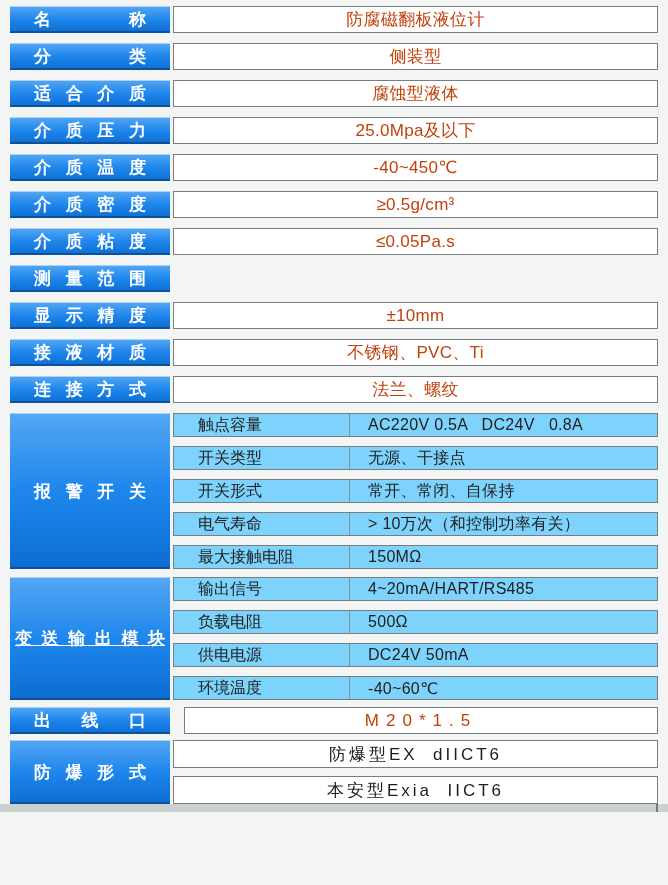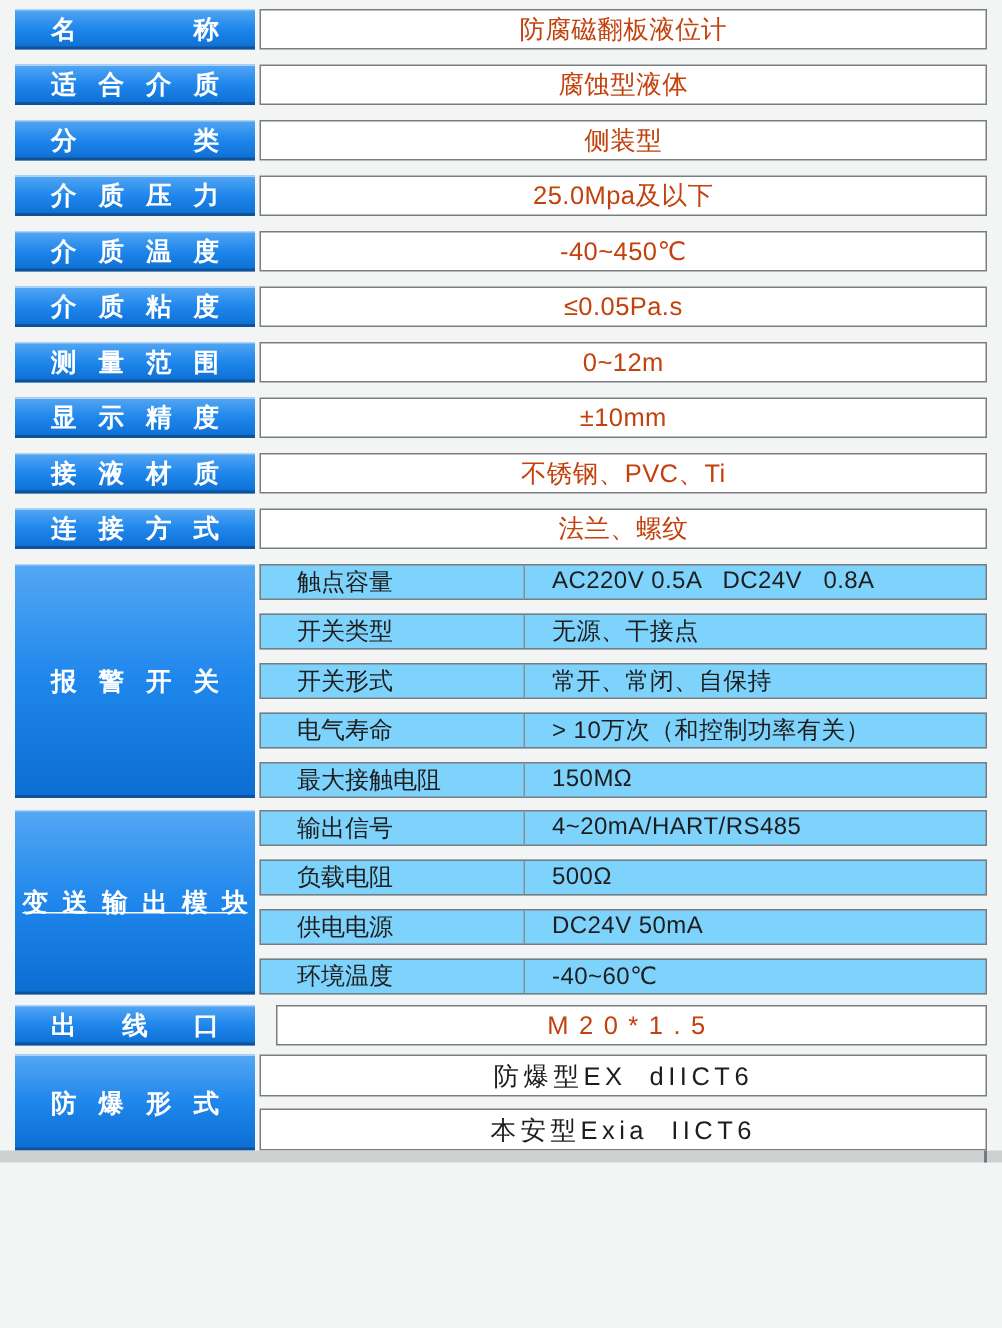--- a/index.html
+++ b/index.html
@@ -65,59 +65,64 @@
 
   <div class="row">
     <div class="label">
         <span class="label-text">名称</span>
       </div>
     <div class="cell">防腐磁翻板液位计</div>
   </div>
 
   <div class="row">
     <div class="label">
+        <span class="label-text">分类</span>
+      </div>
+    <div class="cell">侧装型</div>
+  </div>
+
+  <div class="row">
+    <div class="label">
         <span class="label-text">适合介质</span>
       </div>
     <div class="cell">腐蚀型液体</div>
   </div>
 
   <div class="row">
     <div class="label">
-        <span class="label-text">分类</span>
-      </div>
-    <div class="cell">侧装型</div>
-  </div>
-
-  <div class="row">
-    <div class="label">
         <span class="label-text">介质压力</span>
       </div>
     <div class="cell">25.0Mpa及以下</div>
   </div>
 
   <div class="row">
     <div class="label">
         <span class="label-text">介质温度</span>
       </div>
     <div class="cell">-40~450℃</div>
   </div>
 
+  <div class="row">
+    <div class="label">
+        <span class="label-text">介质密度</span>
+      </div>
+    <div class="cell">≥0.5g/cm³</div>
+  </div>
 
   <div class="row">
     <div class="label">
         <span class="label-text">介质粘度</span>
       </div>
     <div class="cell">≤0.05Pa.s</div>
   </div>
 
   <div class="row">
     <div class="label">
         <span class="label-text">测量范围</span>
       </div>
-    <div class="cell">0~12m</div>
   </div>
 
   <div class="row">
     <div class="label">
         <span class="label-text">显示精度</span>
       </div>
     <div class="cell">±10mm</div>
   </div>
 
   <div class="row">

